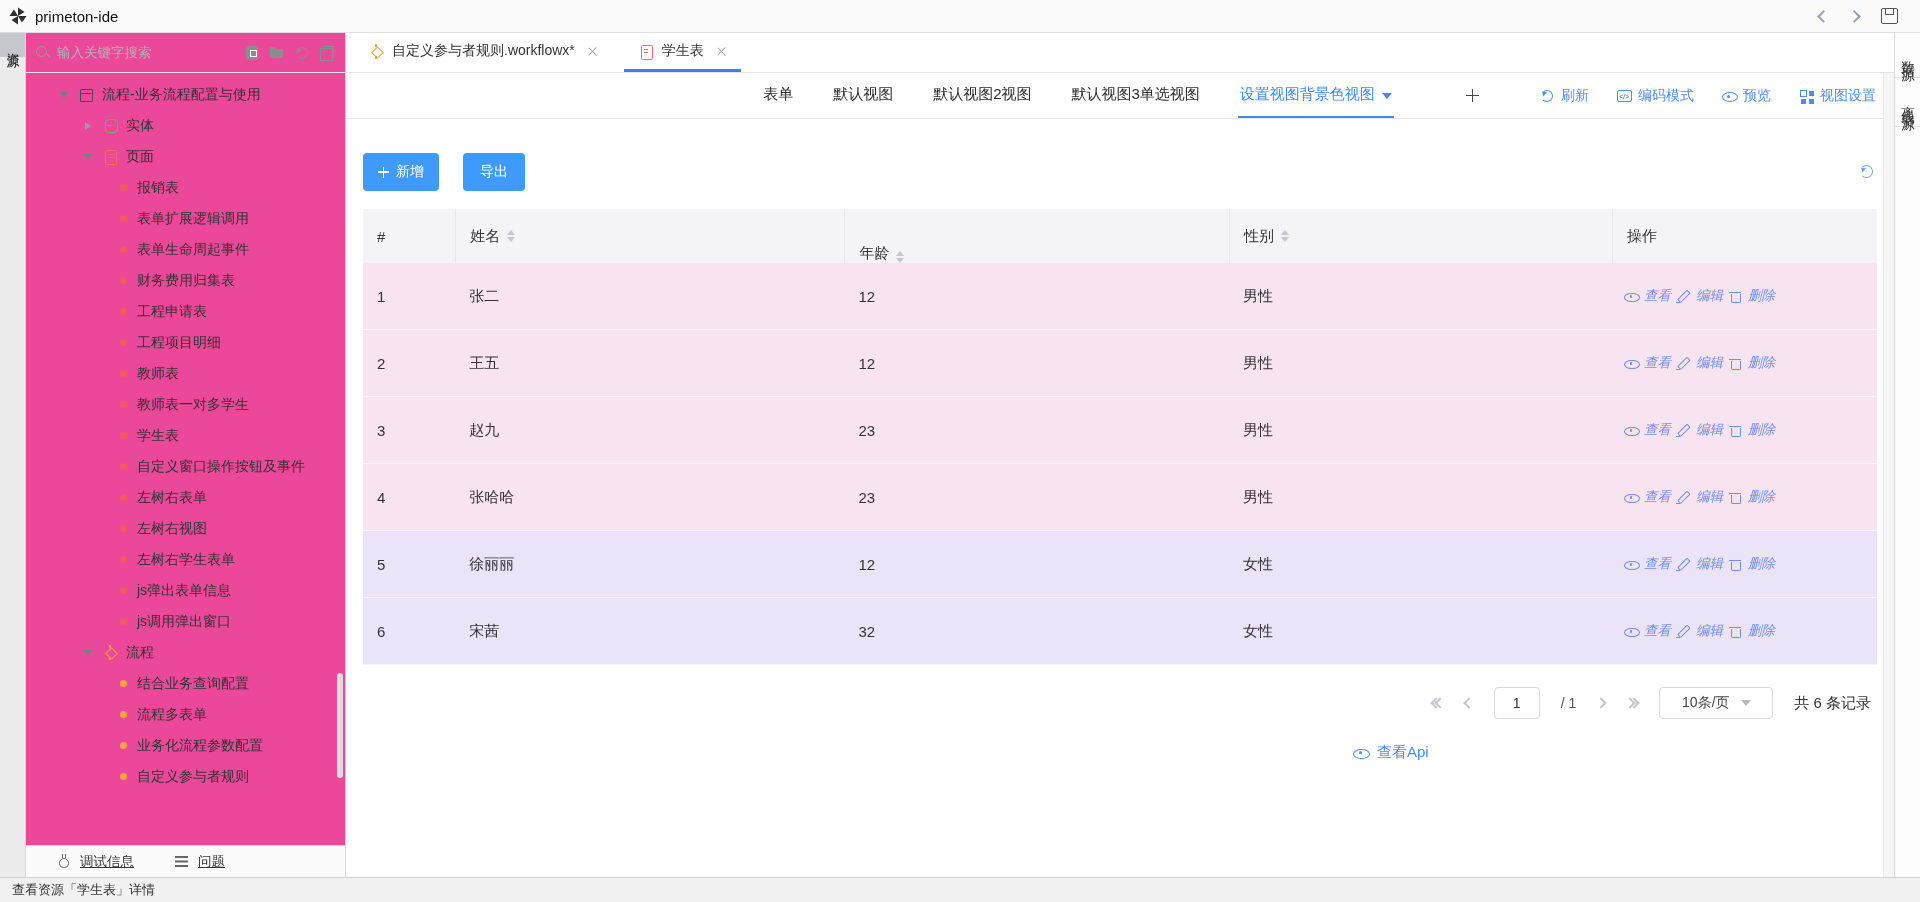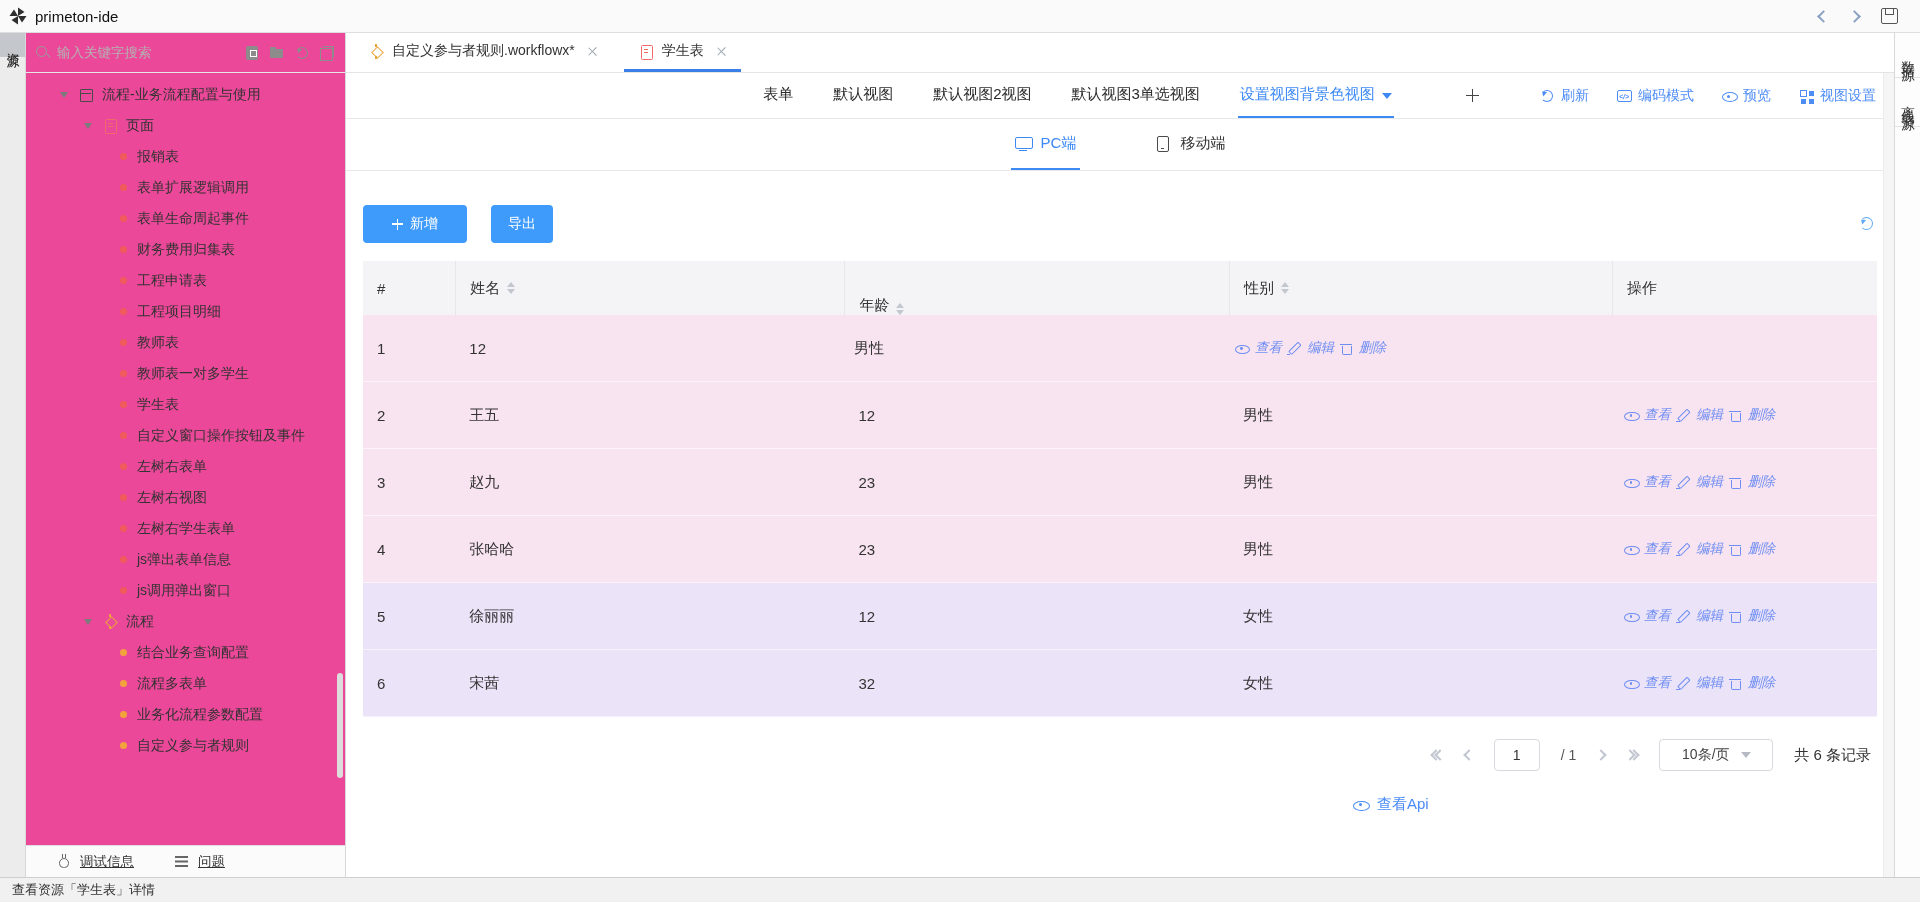--- a/index.html
+++ b/index.html
@@ -115,21 +115,21 @@
   .dico { position:relative; width:17px; height:15px; flex:none; }
   .i-pc::before { content:""; position:absolute; left:0; top:1px; width:16px; height:10px; border:1.6px solid currentColor; border-radius:2px; }
   .i-pc::after { content:""; position:absolute; left:4px; bottom:0; width:8px; border-top:1.6px solid currentColor; }
   .i-mobile::before { content:""; position:absolute; left:3px; top:0; width:10px; height:14px; border:1.6px solid #4a4a4a; border-radius:2px; }
   .i-mobile::after { content:""; position:absolute; left:6.5px; bottom:2px; width:3px; border-top:1.6px solid #4a4a4a; }
 
   .content { flex:1; padding:34px 17px 0; position:relative; }
   .btn-row { position:relative; height:38px; display:flex; gap:24px; margin-bottom:18px; }
   .btn { height:38px; border:none; border-radius:4px; background:#3e9bfc; color:#fff; font-size:14px;
     display:flex; align-items:center; justify-content:center; gap:7px; cursor:pointer; font-family:inherit; }
-  .btn.add { width:104px; } .btn.export { width:62px; }
+  .btn.add { width:76px; } .btn.export { width:62px; }
   .btn .plus { width:11px; height:11px; }
   .btn .plus::before { left:4.7px; width:1.7px; height:11px; } .btn .plus::after { top:4.7px; width:11px; height:1.7px; }
   .mini-refresh { position:absolute; right:2px; top:10px; width:17px; height:17px; cursor:pointer; }
   .mini-refresh::before { content:""; position:absolute; inset:2px; border:1.8px solid #5fa8f5; border-radius:50%; border-left-color:transparent; }
   .mini-refresh::after { content:""; position:absolute; left:0; top:2px; border:3px solid transparent; border-right:4px solid #5fa8f5; transform:rotate(40deg); }
 
   
   .thead { display:flex; height:54px; background:#f4f4f6; align-items:stretch; font-size:15px; color:#333; }
   .th { display:flex; align-items:center; gap:7px; padding-left:14px; }
   .th + .th { border-left:1px solid #e7e7ea; }
@@ -221,20 +221,25 @@
     </div>
 
     <div class="tree">
 
         <div class="tree-item lvl0">
           <span class="caret down"></span>
           <span class="tico cube"></span>
           <span>流程-业务流程配置与使用</span>
         </div>
 
+        <div class="tree-item lvl1">
+          <span class="caret right"></span>
+          <span class="tico db"></span>
+          <span>实体</span>
+        </div>
 
         <div class="tree-item lvl1">
           <span class="caret down"></span>
           <span class="tico page"></span>
           <span>页面</span>
         </div>
 
         <div class="tree-item lvl2">
 
           <span class="tico dot red"></span>
@@ -441,33 +446,20 @@
           </span>
 
           <span class="vaction">
             <i class="vico i-grid"></i>
             <span>视图设置</span>
           </span>
 
       </div>
     </div>
 
-    <div class="devicebar">
-
-        <div class="dtab active">
-          <i class="dico i-pc"></i>
-          <span>PC端</span>
-        </div>
-
-        <div class="dtab">
-          <i class="dico i-mobile"></i>
-          <span>移动端</span>
-        </div>
-
-    </div>
 
     <div class="content">
       <div class="btn-row">
         <button class="btn add">
           <i class="plus white"></i>
           <span>新增</span>
         </button>
         <button class="btn export">
           <span>导出</span>
         </button>
@@ -500,20 +492,21 @@
                 <i class="dn"></i>
               </span>
           </div>
           <div class="th c4">
             <span>操作</span>
           </div>
         </div>
 
           <div class="trow pink">
             <div class="td c0">1</div>
+            <div class="td c1">张二</div>
             <div class="td c2">12</div>
             <div class="td c3">男性</div>
             <div class="td c4 actions">
               <span class="rlink">
                 <i class="ai ai-eye"></i>
                 <span>查看</span>
               </span>
               <span class="rlink">
                 <i class="ai ai-edit"></i>
                 <span>编辑</span>

